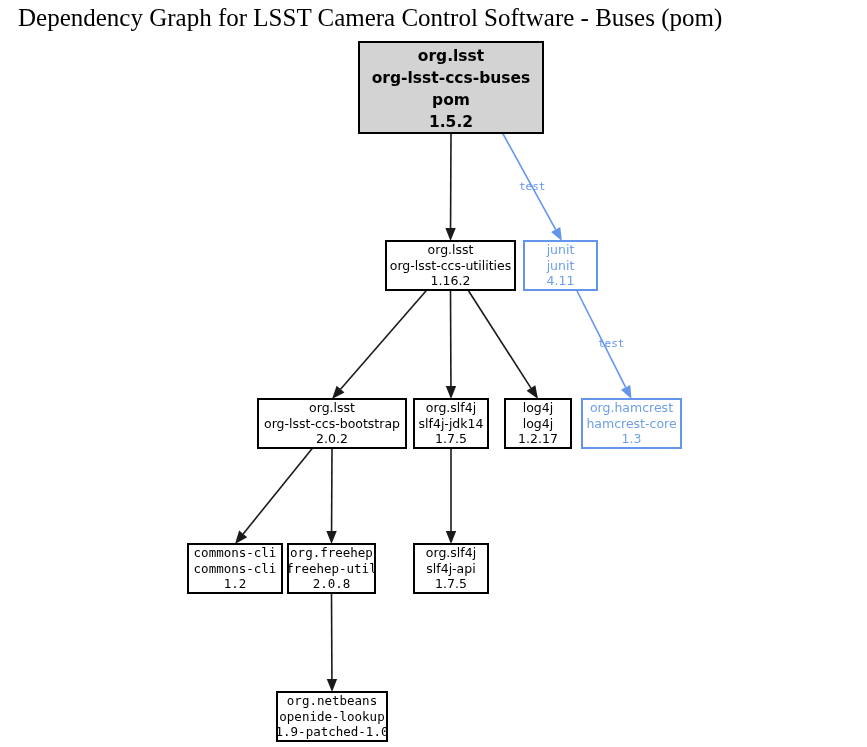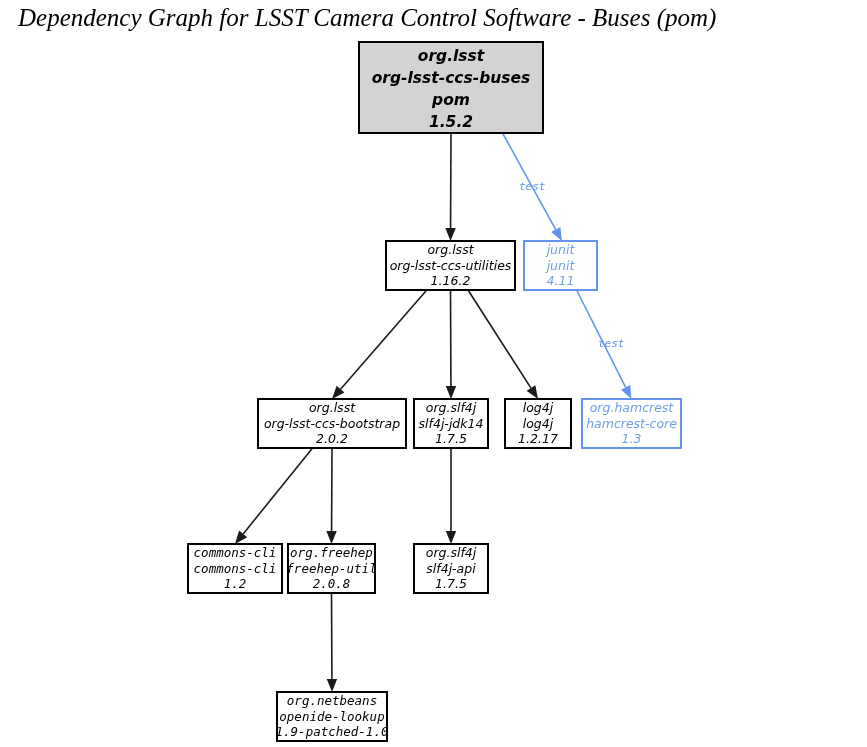--- a/index.html
+++ b/index.html
@@ -10,21 +10,20 @@
   body {
     width: 867px;
     height: 747px;
     overflow: hidden;
     font-family: "Liberation Sans", sans-serif;
   }
   #graph-root {
     position: relative;
     width: 867px;
     height: 527px;
-    font-style: italic;
   }
   #graph-svg {
     position: absolute;
     top: 0;
     left: 0;
     width: 867px;
     height: 747px;
     display: block;
   }
   .title-text {

